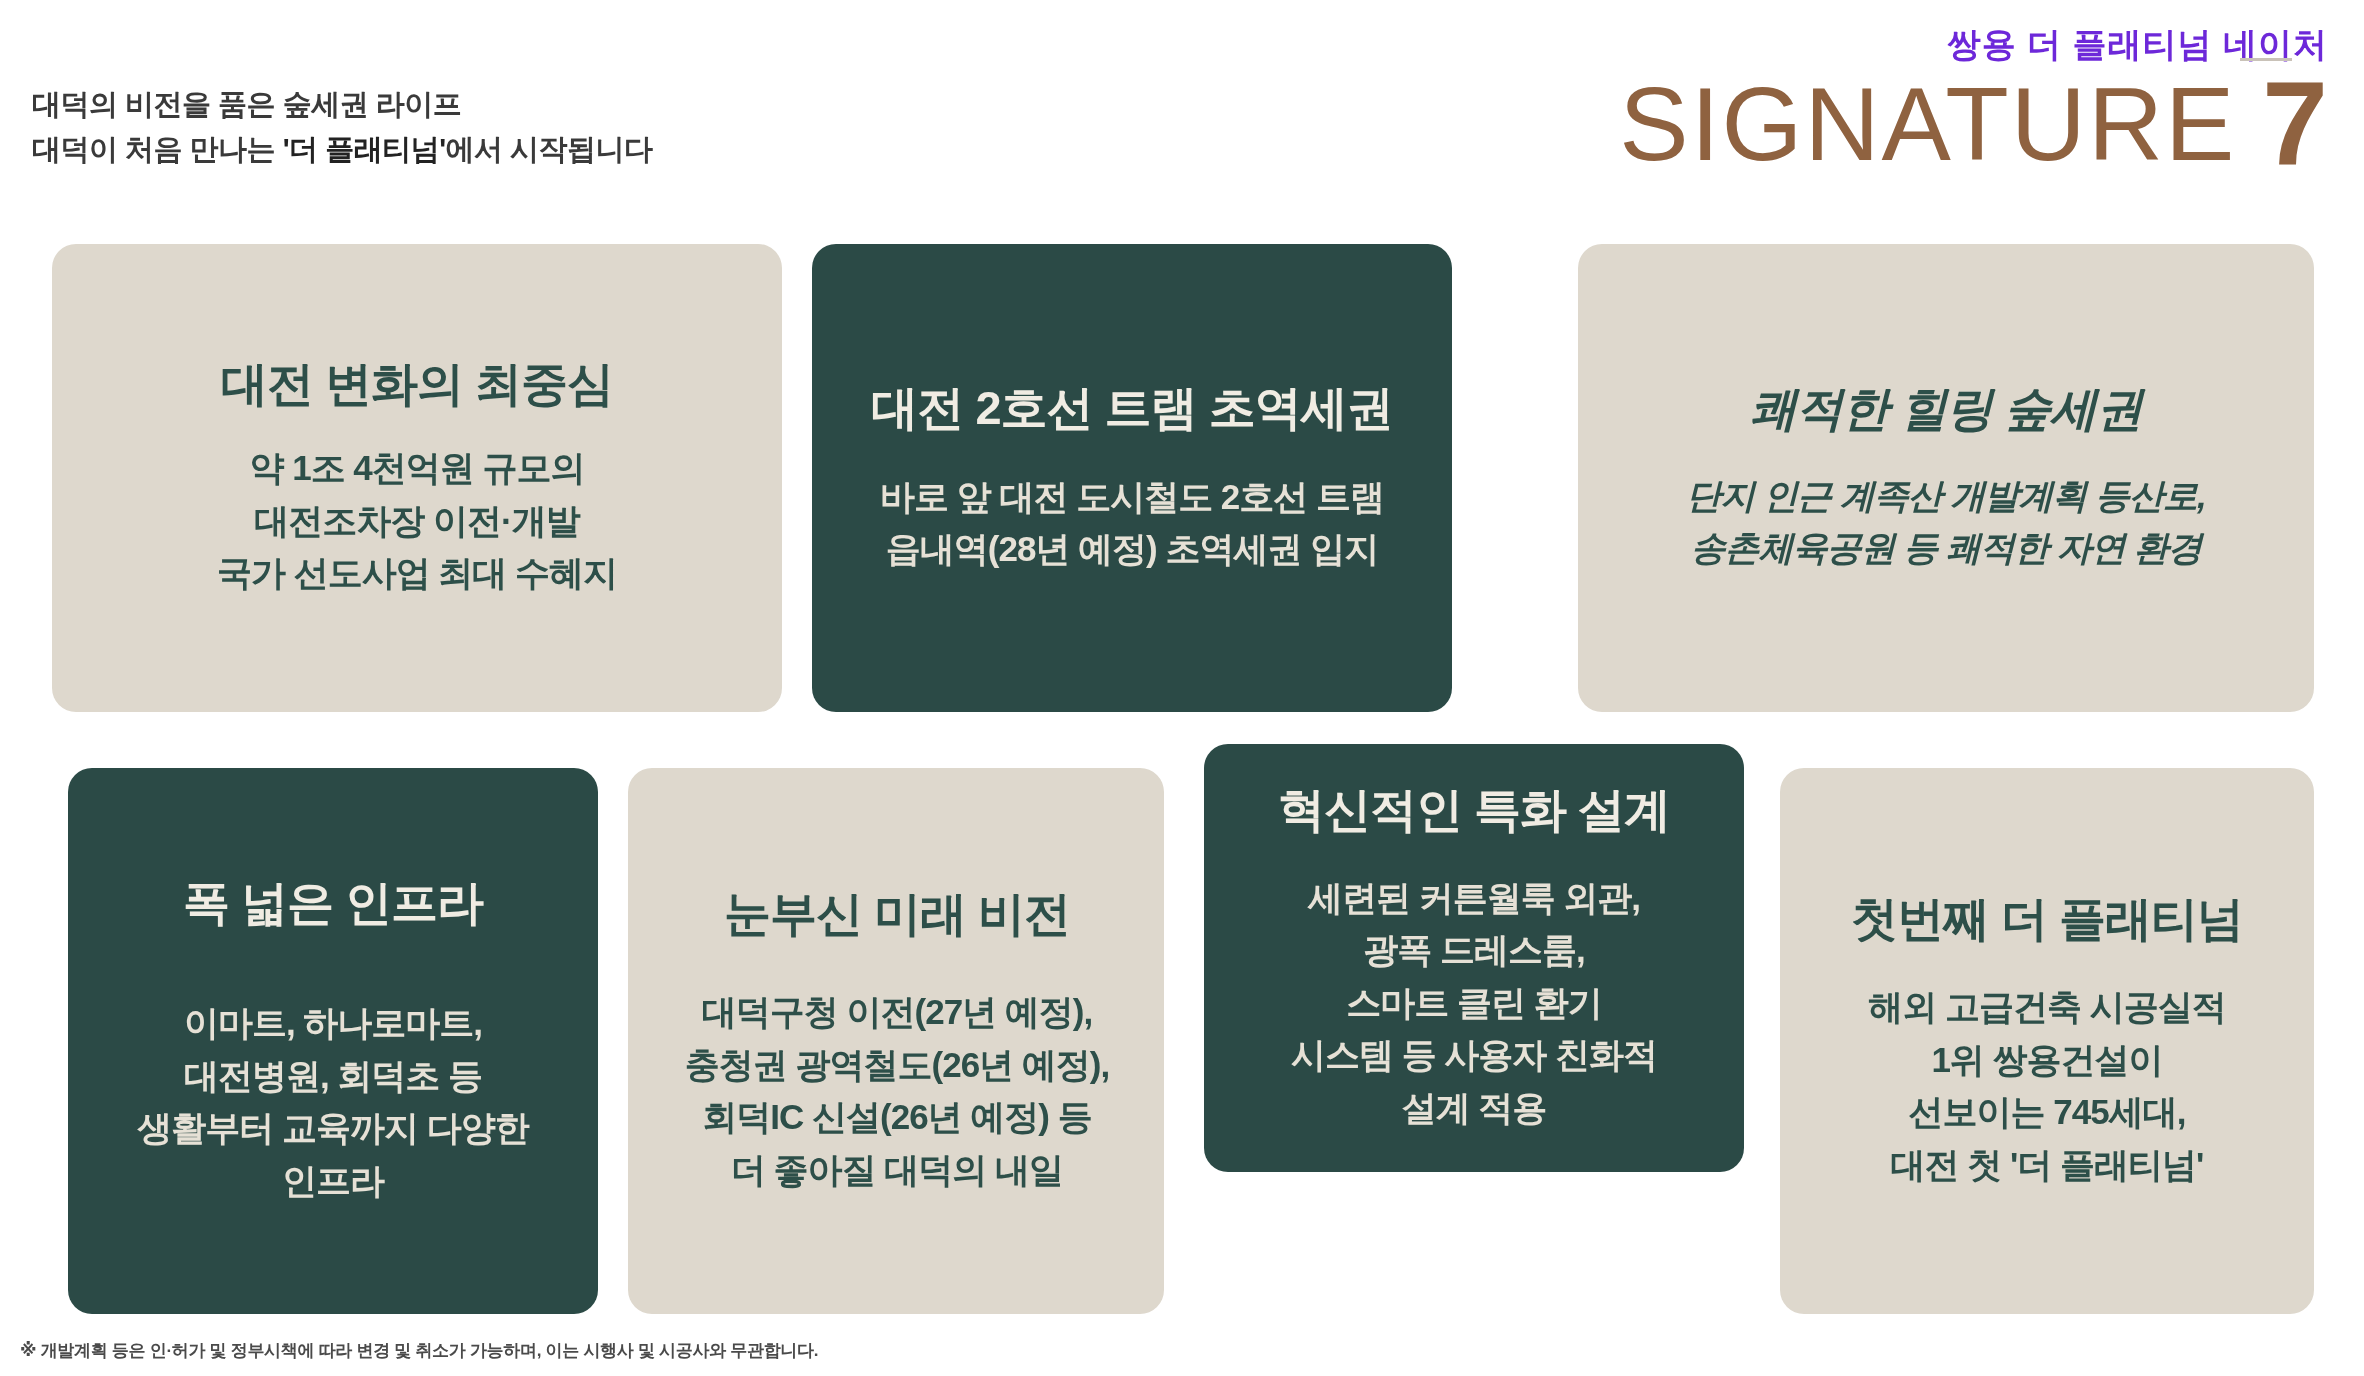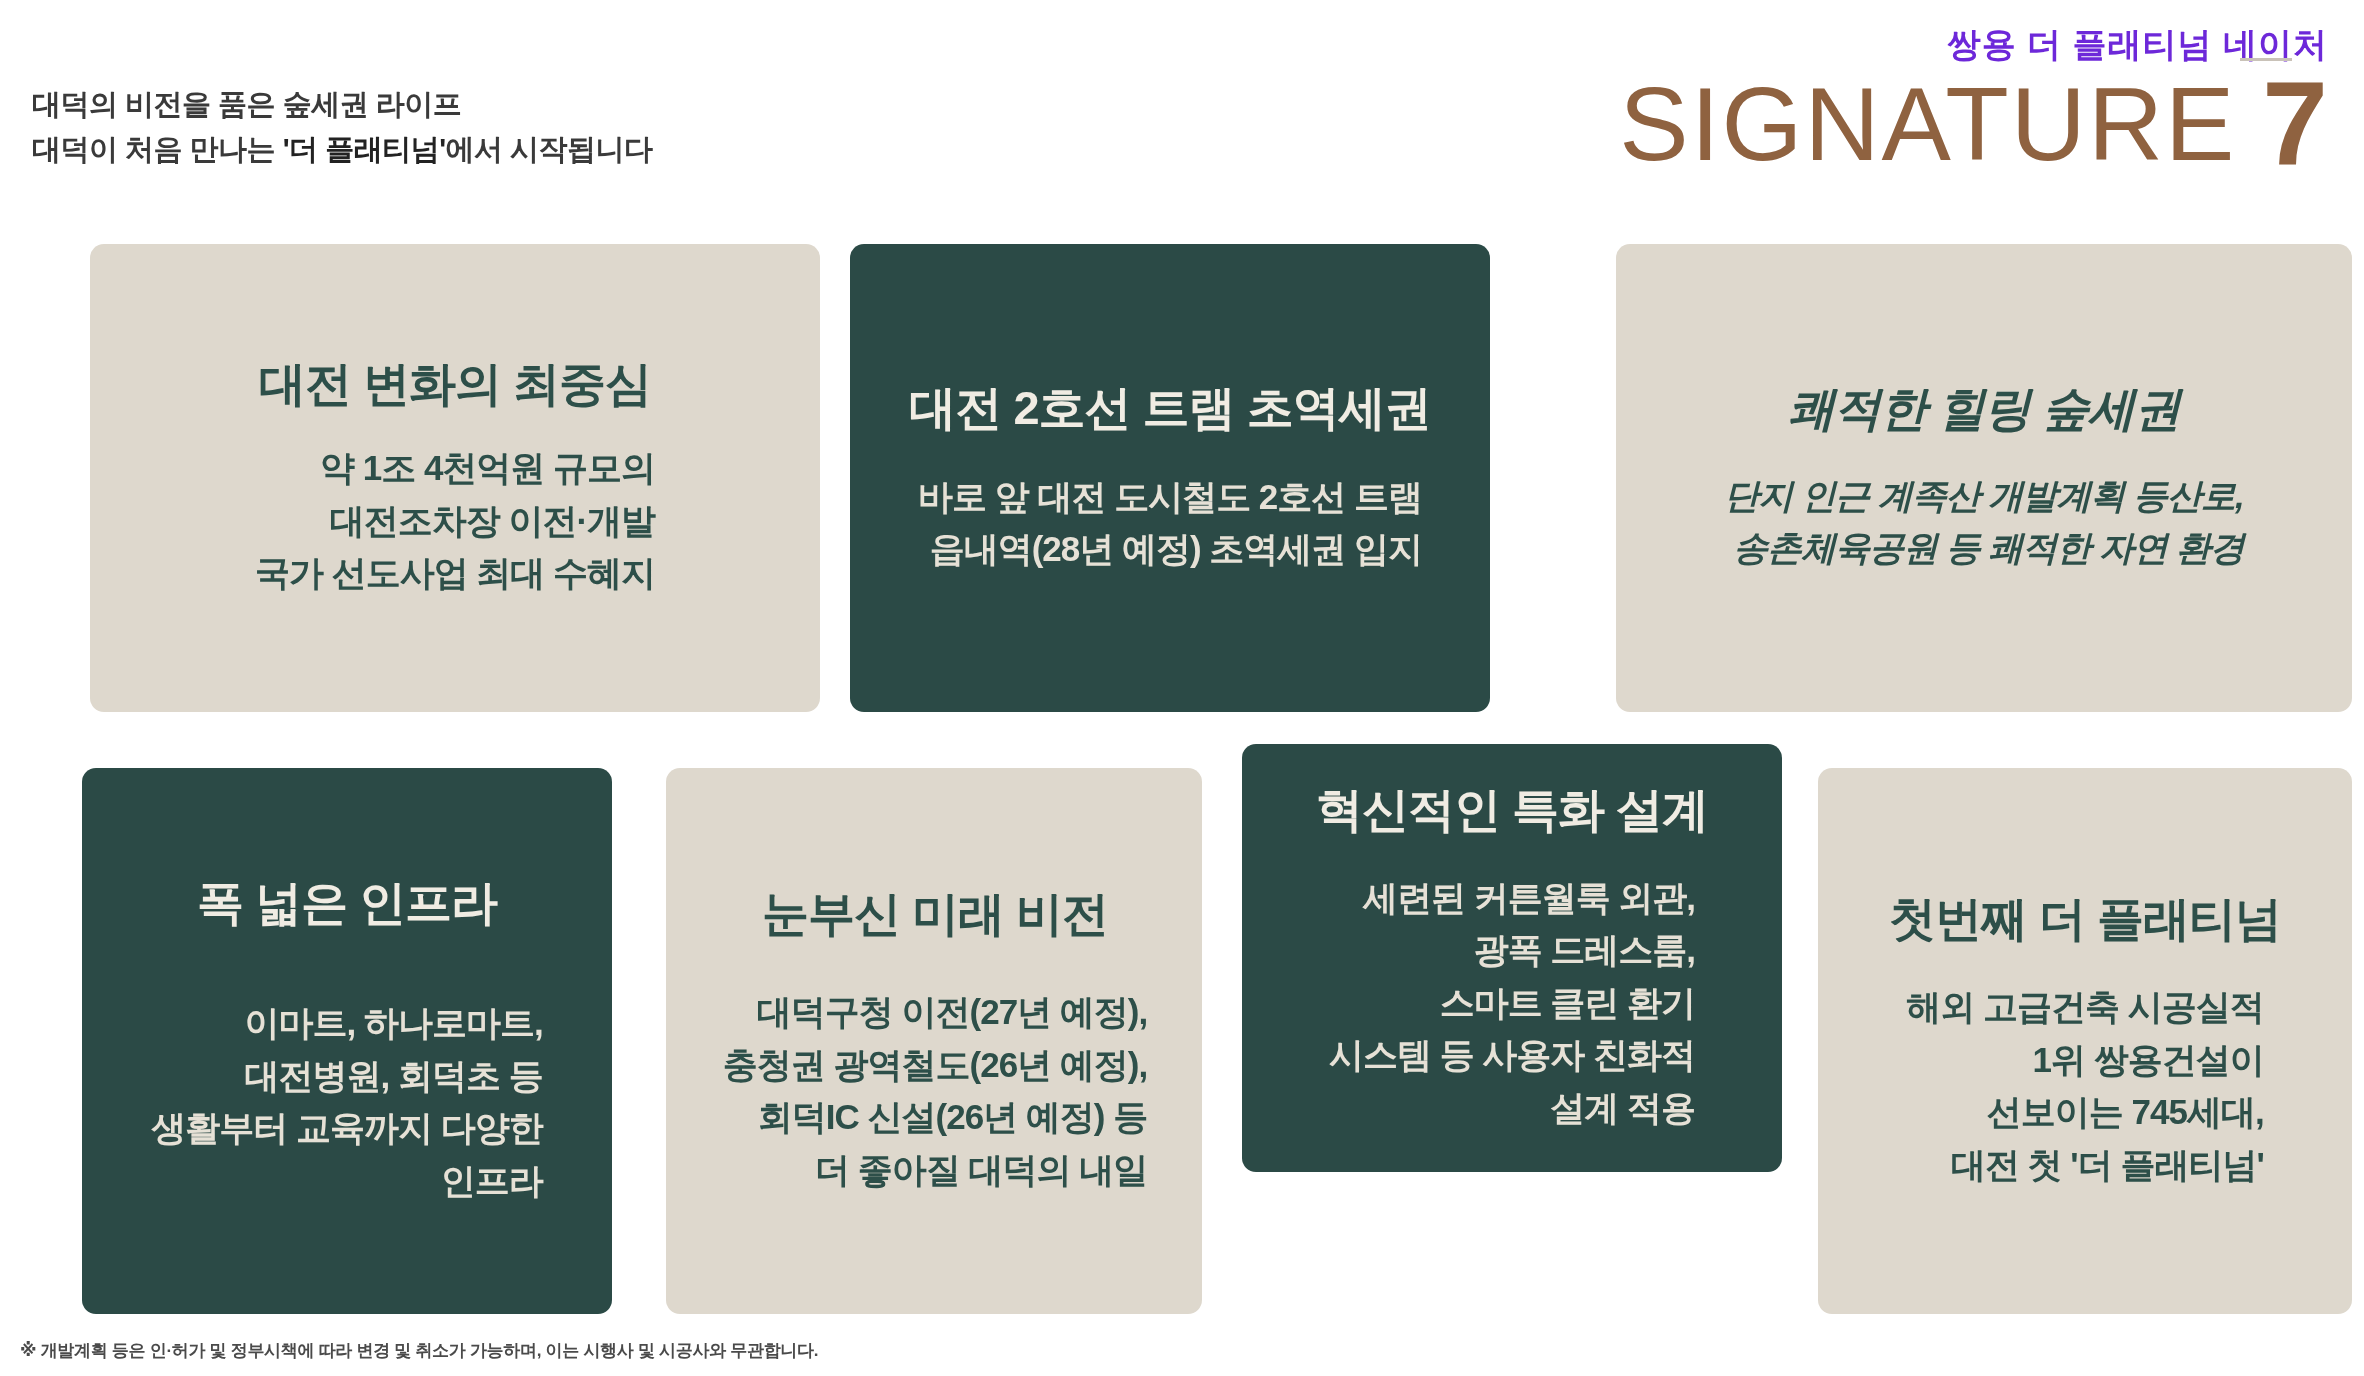--- a/index.html
+++ b/index.html
@@ -91,29 +91,28 @@
 
   
   .grid {
     position: absolute;
     left: 0;
     top: 244px;
     width: 2364px;
   }
   .card {
     position: absolute;
-    border-radius: 14px;
+    border-radius: 24px;
     box-sizing: border-box;
     padding: 30px 26px;
     display: flex;
     flex-direction: column;
     align-items: center;
     justify-content: center;
-    text-align: right;
-    margin-left: 38px;
+    text-align: center;
   }
   .card.light {
     background: #ded8cd;
     color: #2d4f49;
   }
   .card.dark {
     background: #2b4a46;
     color: #ece7dd;
   }
   .card-title {
@@ -132,21 +131,21 @@
     white-space: pre-line;
   }
   .card.dark .card-body { color: #e6e1d6; }
 
   
   #card-1 { left: 52px;   top: 0;   width: 730px;  height: 468px; }
   #card-2 { left: 812px;  top: 0;   width: 640px;  height: 468px; }
   #card-3 { left: 1578px; top: 0;   width: 736px;  height: 468px; font-style: italic; }
 
   
-  #card-4 { left: 44px;   top: 524px; width: 530px;  height: 546px; gap: 26px; }
+  #card-4 { left: 68px;   top: 524px; width: 530px;  height: 546px; gap: 26px; }
   #card-5 { left: 628px;  top: 524px; width: 536px;  height: 546px; padding-left: 28px; }
   #card-6 { left: 1204px; top: 500px; width: 540px;  height: 428px; }
   #card-7 { left: 1780px; top: 524px; width: 534px;  height: 546px; }
 
   #card-1 .card-title { margin-bottom: 30px; }
   #card-2 .card-title { margin-bottom: 34px; }
   #card-3 .card-title { margin-bottom: 32px; }
   #card-4 .card-title { margin-bottom: 40px; }
   #card-5 .card-title { margin-bottom: 44px; }
   #card-6 .card-title { margin-bottom: 34px; }

